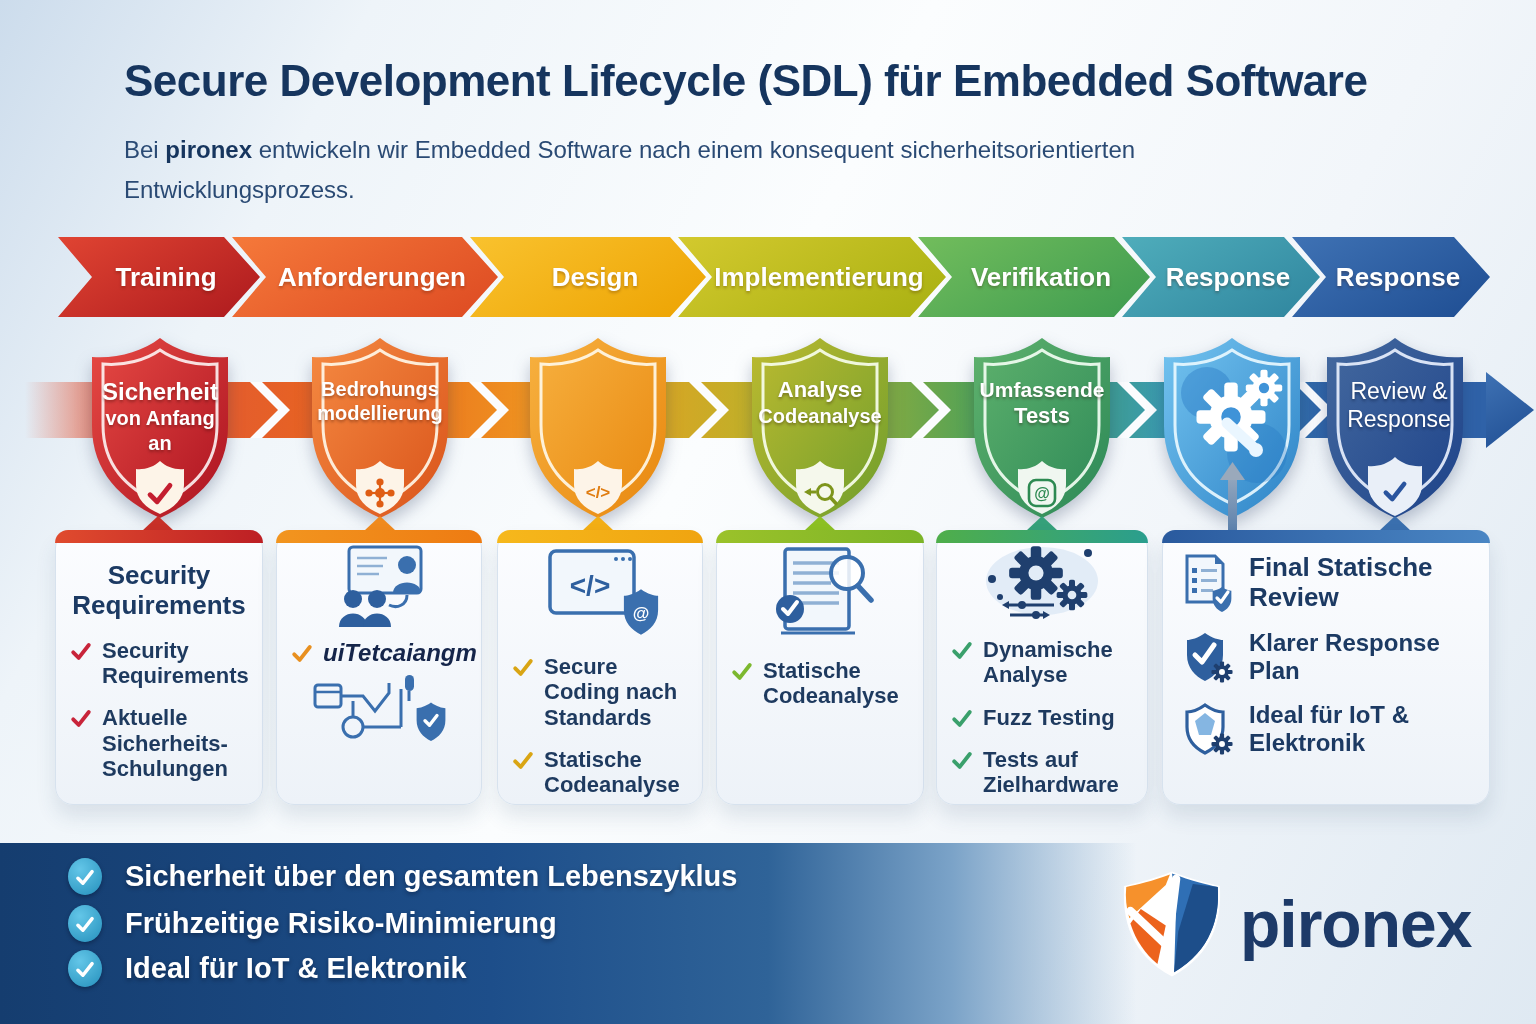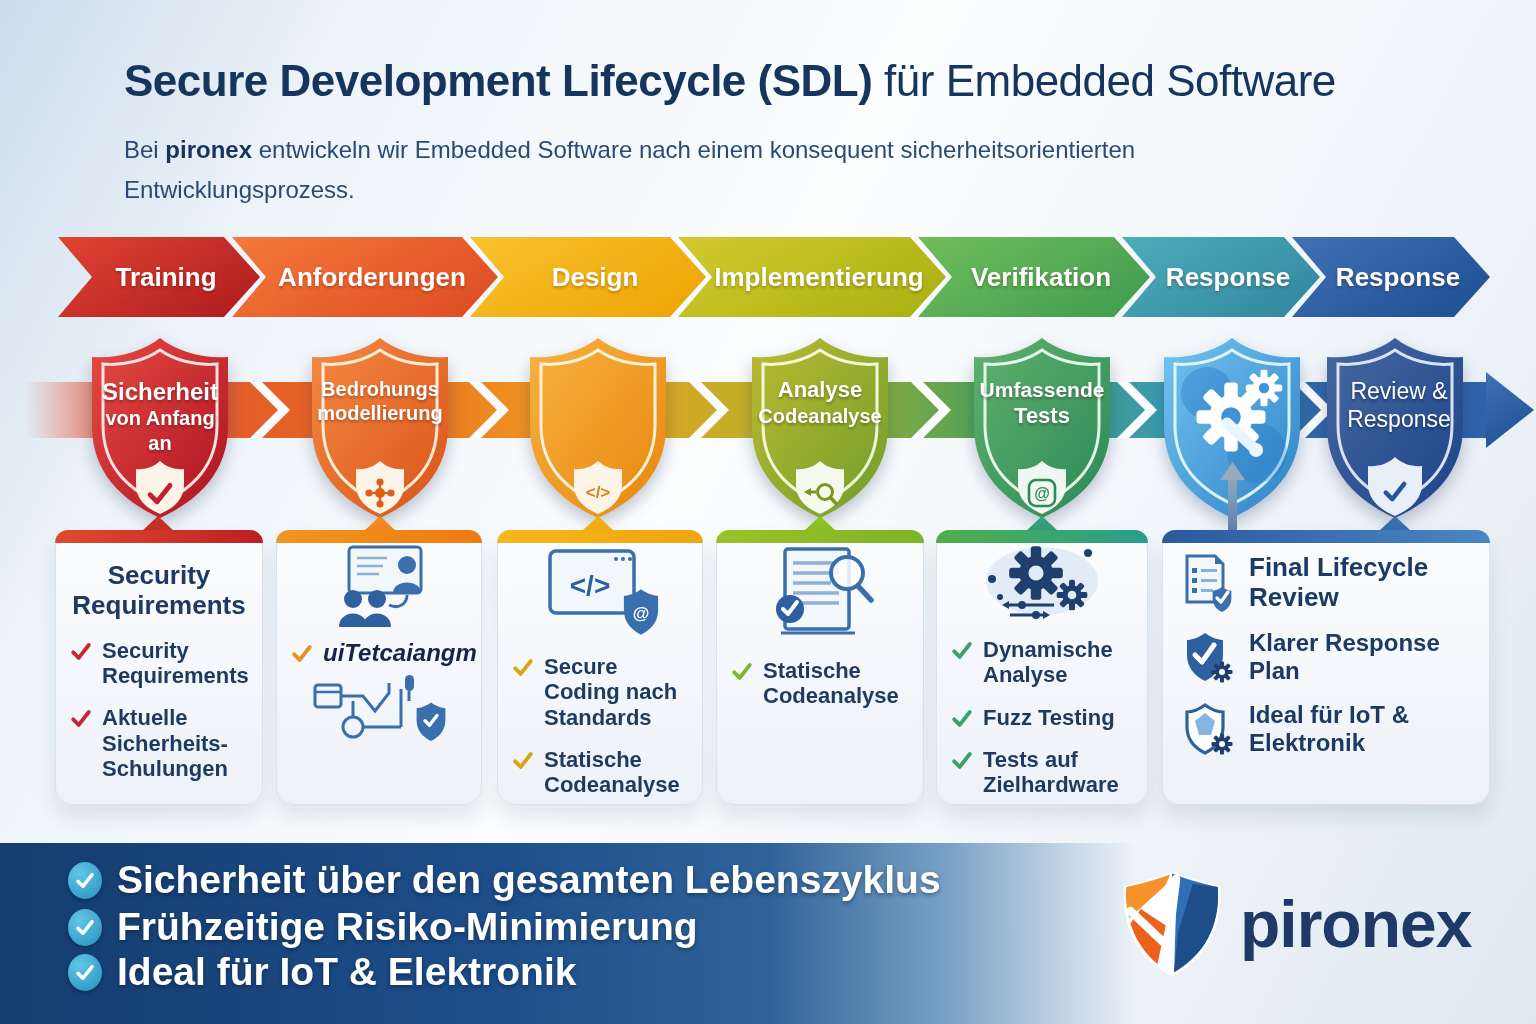--- a/index.html
+++ b/index.html
@@ -4,21 +4,21 @@
 <style>
   html,body{margin:0;padding:0;}
   body{
     width:1536px;height:1024px;position:relative;overflow:hidden;
     font-family:"Liberation Sans","DejaVu Sans",sans-serif;color:#1d3a5f;
     background:linear-gradient(118deg,#ccdcec 0%,#eef4f9 18%,#fbfdfe 45%,#f2f6fa 70%,#dfe9f2 100%);
   }
   .abs{position:absolute;}
   
   .title{left:124px;top:56px;font-size:44px;font-weight:800;color:#16355e;letter-spacing:-0.5px;white-space:nowrap;}
-  .title .t2{font-weight:400;margin-top:40px;}
+  .title .t2{font-weight:700;margin-top:40px;}
   .intro{left:124px;top:130px;font-size:24px;color:#2a4a74;line-height:1.65;}
   .intro b{color:#16355e;}
   
   .phase{top:237px;height:80px;display:flex;align-items:center;justify-content:center;
     color:#fff;font-weight:700;font-size:26px;text-shadow:0 2px 3px rgba(60,20,0,.30);
     clip-path:polygon(34px 50%,0 0,calc(100% - 36px) 0,100% 50%,calc(100% - 36px) 100%,0 100%);
     padding-left:14px;box-sizing:border-box;white-space:nowrap;}
   .p1{left:58px;width:202px;background:linear-gradient(150deg,#e04432,#ad1a1e);}
   .p2{left:232px;width:266px;background:linear-gradient(150deg,#f5satisfy 0,#f5793a,#dd4a22);background:linear-gradient(150deg,#f5793a,#dd4a22);}
   .p3{left:470px;width:236px;background:linear-gradient(150deg,#f9c22e,#eda302);}
@@ -76,22 +76,22 @@
   .chk-red{color:#c8243a;} .chk-orange{color:#e89020;} .chk-yellow{color:#d9a514;}
   .chk-green{color:#7cb82f;} .chk-teal{color:#3aa06c;} 
   .icon-center{display:flex;justify-content:center;margin-top:14px;}
   .hand{font-style:italic;font-weight:700;font-size:24px;color:#15254a;}
   .c6row{display:flex;gap:14px;align-items:center;padding:0 18px;margin-top:16px;font-size:24px;font-weight:600;color:#1c3a63;line-height:1.15;}
   .c6row.first{margin-top:22px;font-weight:800;font-size:26px;}
   .c6row .ric{flex:0 0 54px;}
   
   .footer{left:0;top:843px;width:1536px;height:181px;
     background:linear-gradient(to right,#153d6f 0%,#1d4e8a 32%,#2f6398 50%,#7ba3c8 62%,rgba(235,241,248,0) 74%);}
-  .benefit{display:flex;align-items:center;gap:15px;position:absolute;left:68px;
-    color:#fff;font-weight:700;font-size:39px;text-shadow:0 2px 4px rgba(0,10,30,.4);white-space:nowrap;}
+  .benefit{display:flex;align-items:center;gap:23px;position:absolute;left:68px;
+    color:#fff;font-weight:700;font-size:29px;text-shadow:0 2px 4px rgba(0,10,30,.4);white-space:nowrap;}
   .bf1{top:858px;} .bf2:{}.bf2{top:905px;} .bf3{top:950px;}
   .fcheck{width:34px;height:37px;border-radius:50%;background:radial-gradient(circle at 35% 30%,#63c6e8,#2590bc);
     display:flex;align-items:center;justify-content:center;box-shadow:0 2px 4px rgba(0,10,30,.35);}
   .logo{left:1120px;top:868px;display:flex;align-items:center;gap:16px;}
   .logo-text{font-size:66px;font-weight:700;color:#1d3a68;letter-spacing:-1px;}
 </style>
 </head>
 <body>
 
 <svg width="0" height="0" style="position:absolute" aria-hidden="true">
@@ -491,21 +491,21 @@
         <line x1="20" y1="16.5" x2="36" y2="16.5" stroke="#8fb0d4" stroke-width="3"></line>
       <rect x="11" y="24" width="5" height="5" fill="#3a6fae"></rect>
         <line x1="20" y1="26.5" x2="36" y2="26.5" stroke="#8fb0d4" stroke-width="3"></line>
       <rect x="11" y="34" width="5" height="5" fill="#3a6fae"></rect>
         <line x1="20" y1="36.5" x2="32" y2="36.5" stroke="#8fb0d4" stroke-width="3"></line>
       <g style="color:#3a6fae">
           <use href="#crest" x="30" y="32" width="22" height="26"></use>
         </g>
       <path d="M36 44 L40 48 L47 38" fill="none" stroke="#fff" stroke-width="3.2" stroke-linecap="round" stroke-linejoin="round"></path>
     </svg>
-    <span>Final Lifecycle Review</span>
+    <span>Final Statische Review</span>
   </div>
   <div class="c6row">
     <svg class="ric" width="54" height="56" viewBox="0 0 54 56">
       <g style="color:#2e5f9e">
           <use href="#crest" x="4" y="2" width="40" height="50"></use>
         </g>
       <path d="M14 26 L21 33 L33 16" fill="none" stroke="#fff" stroke-width="5" stroke-linecap="round" stroke-linejoin="round"></path>
       <g style="color:#1f3f6e;--gear-hole:#ffffff">
           <use href="#gear" x="30" y="32" width="22" height="22"></use>
         </g>

